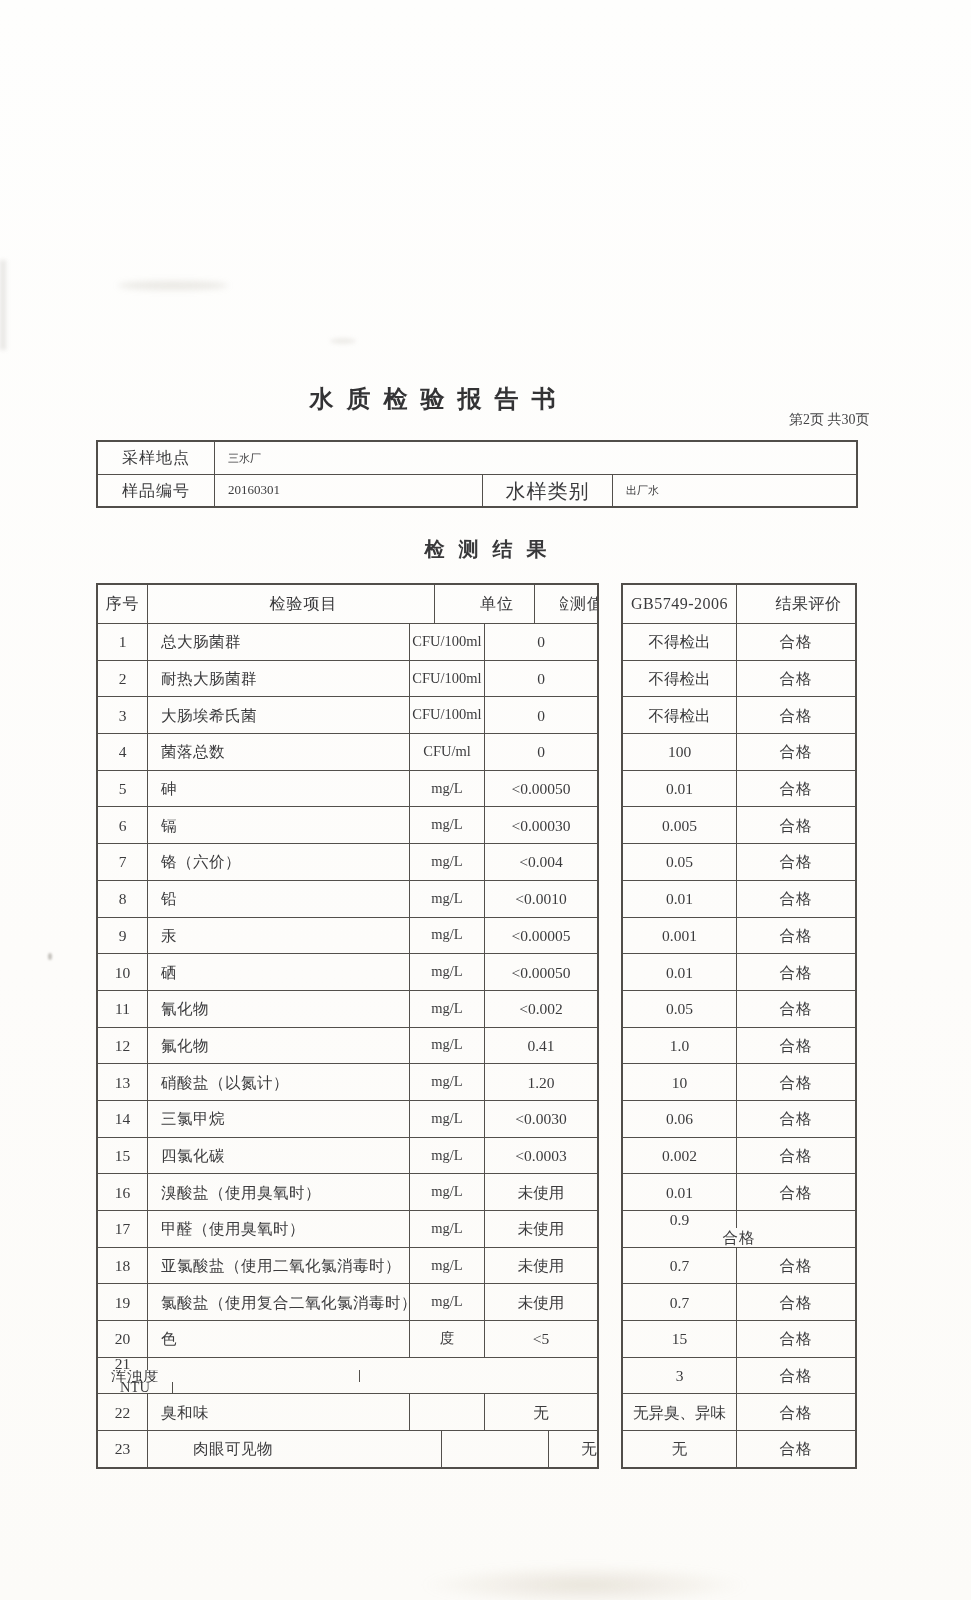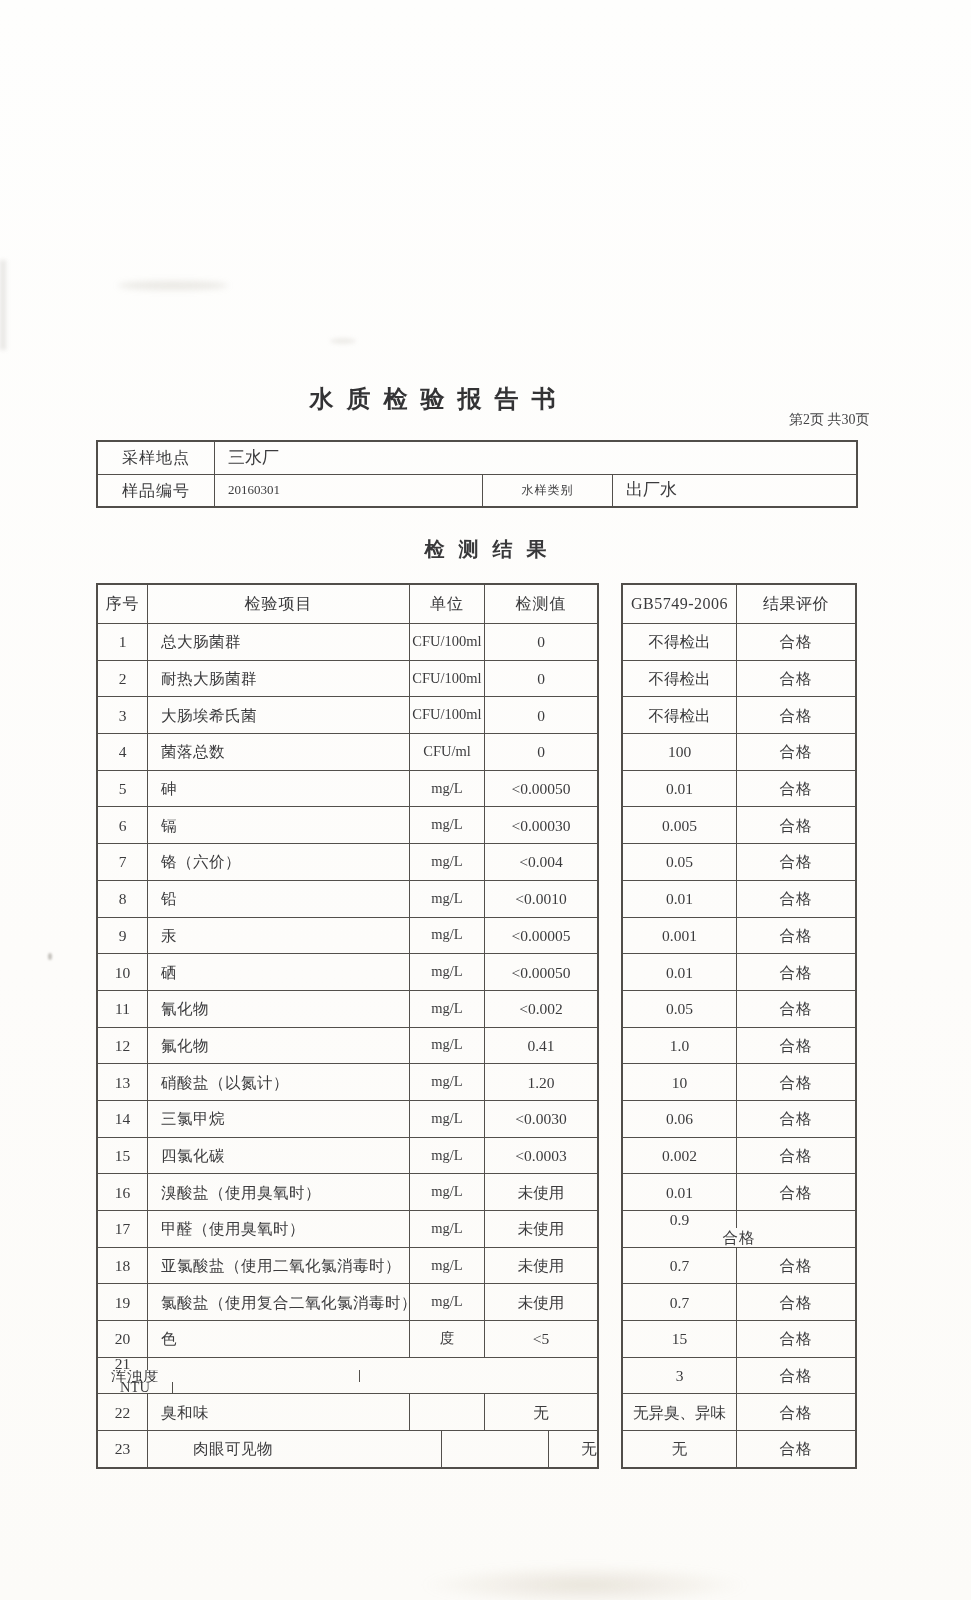--- a/index.html
+++ b/index.html
@@ -58,39 +58,39 @@
   
   .info-table {
     position: absolute;
     left: 96px; top: 440px;
     width: 762px;
     border: 2px solid #514e4a;
     background: transparent;
   }
   .info-table .row { height: 32px; }
   .i-label  { width: 117px; font-size: 16px; letter-spacing: 1px; }
-  .i-value  { flex: 1; justify-content: flex-start; padding-left: 13px; font-size: 17px; }
+  .i-value  { flex: 1; justify-content: flex-start; padding-left: 13px; font-size: 11px; }
   .i-value2 { width: 268px; justify-content: flex-start; padding-left: 13px; font-size: 13px; }
-  .i-label2 { width: 130px; font-size: 12px; letter-spacing: 1px; }
+  .i-label2 { width: 130px; font-size: 20px; letter-spacing: 1px; }
 
   
   .results-left {
     position: absolute;
     left: 96px; top: 583px;
     width: 503px;
     border: 2px solid #514e4a;
   }
   .results-right {
     position: absolute;
     left: 621px; top: 583px;
     width: 236px;
     border: 2px solid #514e4a;
   }
   .results-left .row, .results-right .row { height: 36.7px; }
-  .results-left .row.head, .results-right .row.head { height: 38px; }
+  .results-left .row.head, .results-right .row.head { height: 38px; gap: 25px; }
   .head .cell { font-size: 16px; letter-spacing: 1px; color: #3a3a3c; }
   .head .c-limit, .head .c-eval { letter-spacing: 0.5px; }
 
   .c-no    { width: 50px; }
   .c-item  { width: 262px; justify-content: flex-start; padding-left: 13px; letter-spacing: 0.5px; }
   .c-unit  { width: 75px; font-size: 14.5px; }
   .c-value { flex: 1; font-size: 15.5px; }
   .c-limit { width: 114px; }
   .c-eval  { flex: 1; letter-spacing: 1px; text-align: right; }
 

